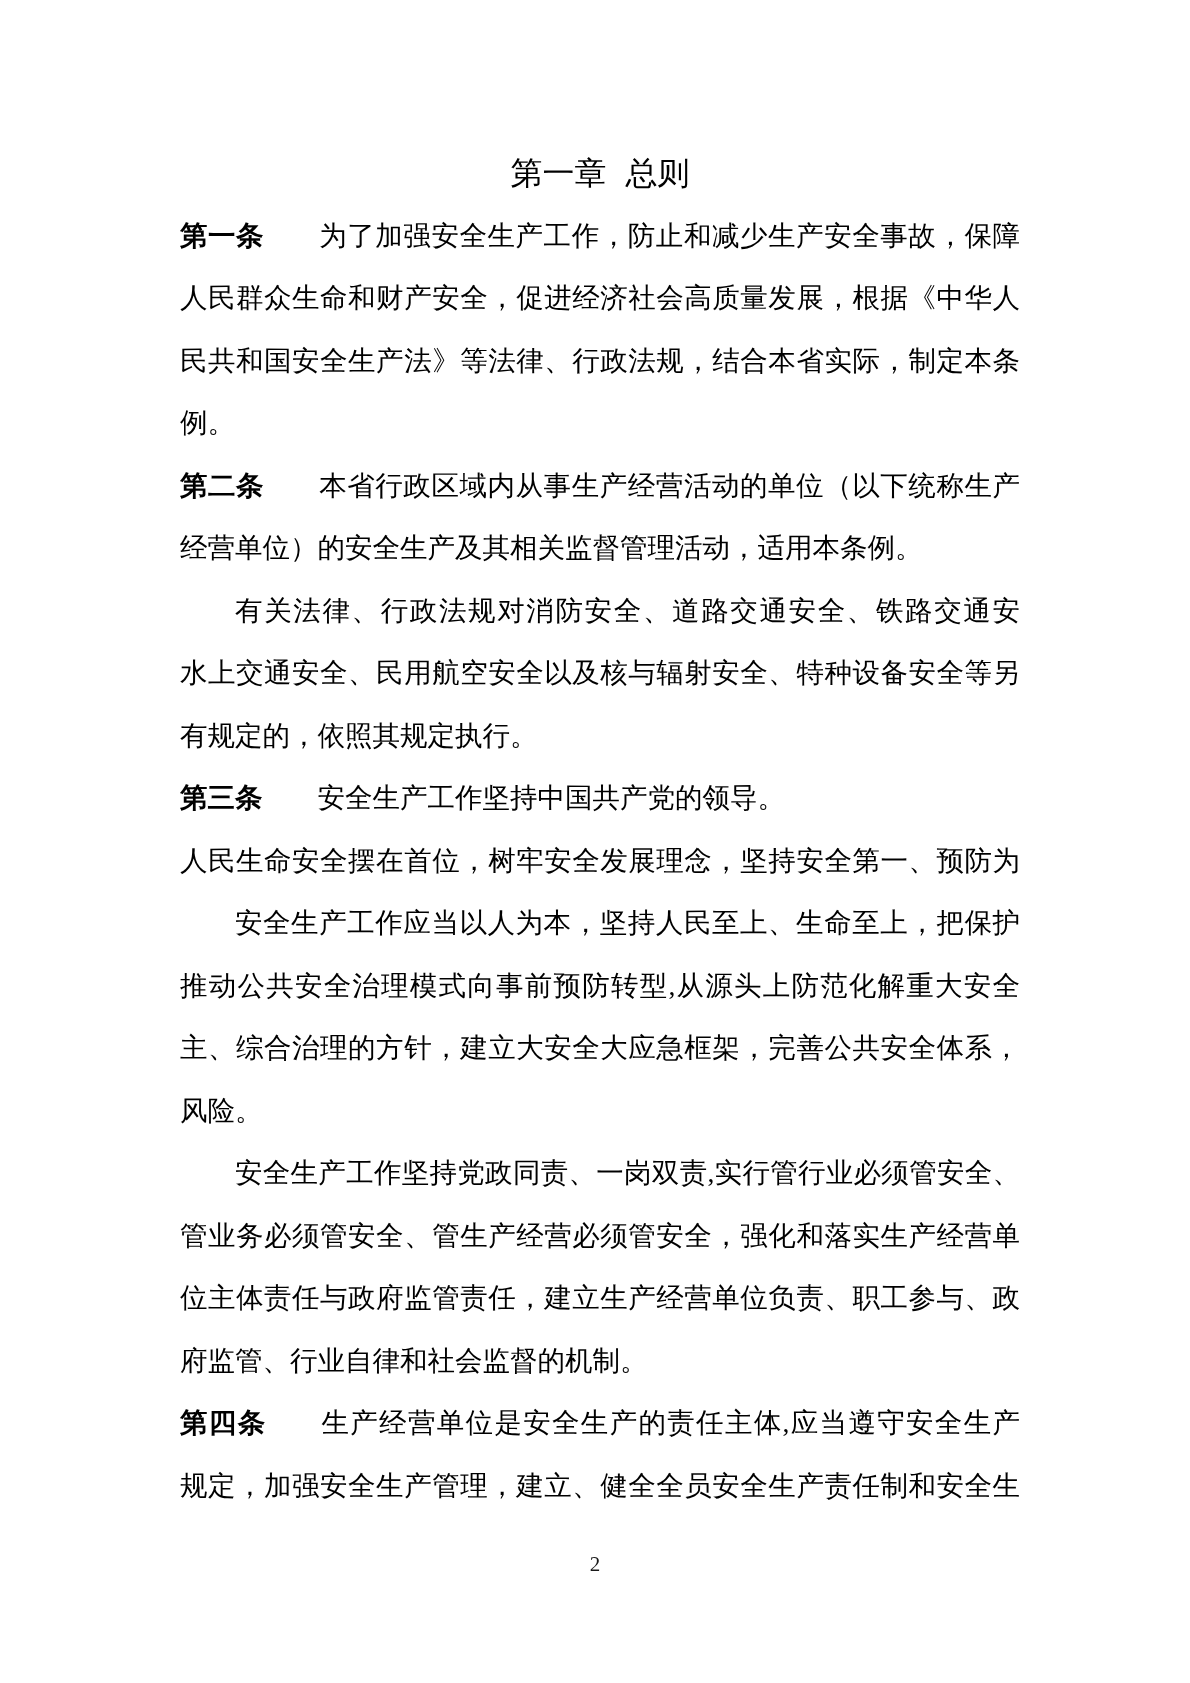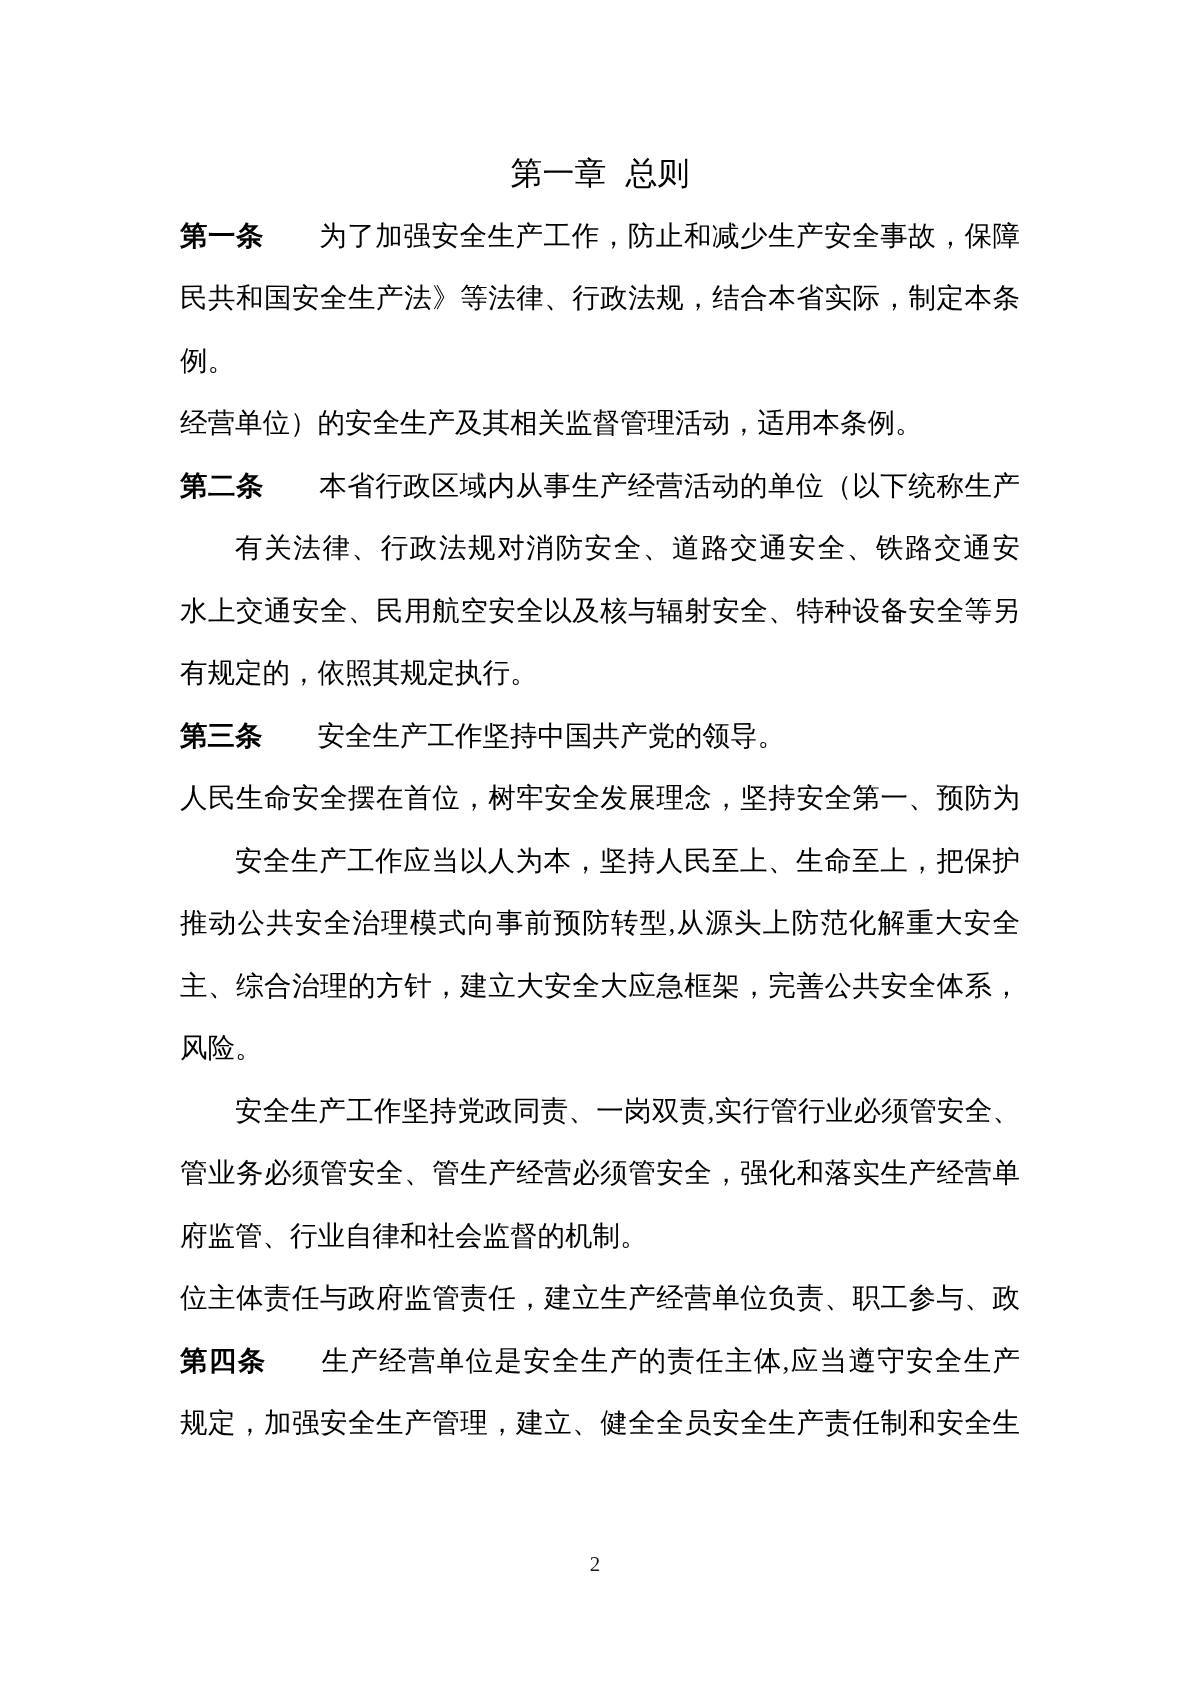--- a/index.html
+++ b/index.html
@@ -60,34 +60,35 @@
     color: #1a1a1a;
   }
 </style>
 </head>
 <body>
 
 <div class="page">
   <h1 class="title">第一章 总则</h1>
   <div class="doc-body" id="doc-body">
       <div class="line"><span class="article-label">第一条</span><span>为了加强安全生产工作，防止和减少生产安全事故，保障</span></div>
+      <div class="line"><span>人民群众生命和财产安全，促进经济社会高质量发展，根据《中华人</span></div>
       <div class="line"><span>民共和国安全生产法》等法律、行政法规，结合本省实际，制定本条</span></div>
       <div class="line line-end"><span>例。</span></div>
+      <div class="line"><span class="article-label">第二条</span><span>本省行政区域内从事生产经营活动的单位（以下统称生产</span></div>
       <div class="line line-end"><span>经营单位）的安全生产及其相关监督管理活动，适用本条例。</span></div>
-      <div class="line"><span class="article-label">第二条</span><span>本省行政区域内从事生产经营活动的单位（以下统称生产</span></div>
       <div class="line indent"><span>有关法律、行政法规对消防安全、道路交通安全、铁路交通安全、</span></div>
       <div class="line"><span>水上交通安全、民用航空安全以及核与辐射安全、特种设备安全等另</span></div>
       <div class="line line-end"><span>有规定的，依照其规定执行。</span></div>
       <div class="line line-end"><span class="article-label">第三条</span><span>安全生产工作坚持中国共产党的领导。</span></div>
       <div class="line"><span>人民生命安全摆在首位，树牢安全发展理念，坚持安全第一、预防为</span></div>
       <div class="line indent"><span>安全生产工作应当以人为本，坚持人民至上、生命至上，把保护</span></div>
       <div class="line"><span>推动公共安全治理模式向事前预防转型,从源头上防范化解重大安全</span></div>
       <div class="line"><span>主、综合治理的方针，建立大安全大应急框架，完善公共安全体系，</span></div>
       <div class="line line-end"><span>风险。</span></div>
       <div class="line indent"><span>安全生产工作坚持党政同责、一岗双责,实行管行业必须管安全、</span></div>
       <div class="line"><span>管业务必须管安全、管生产经营必须管安全，强化和落实生产经营单</span></div>
+      <div class="line"><span>位主体责任与政府监管责任，建立生产经营单位负责、职工参与、政</span></div>
       <div class="line line-end"><span>府监管、行业自律和社会监督的机制。</span></div>
-      <div class="line"><span>位主体责任与政府监管责任，建立生产经营单位负责、职工参与、政</span></div>
       <div class="line"><span class="article-label">第四条</span><span>生产经营单位是安全生产的责任主体,应当遵守安全生产</span></div>
       <div class="line"><span>规定，加强安全生产管理，建立、健全全员安全生产责任制和安全生</span></div>
     </div>
   <div class="page-number">2</div>
 </div>
 
 </body></html>

